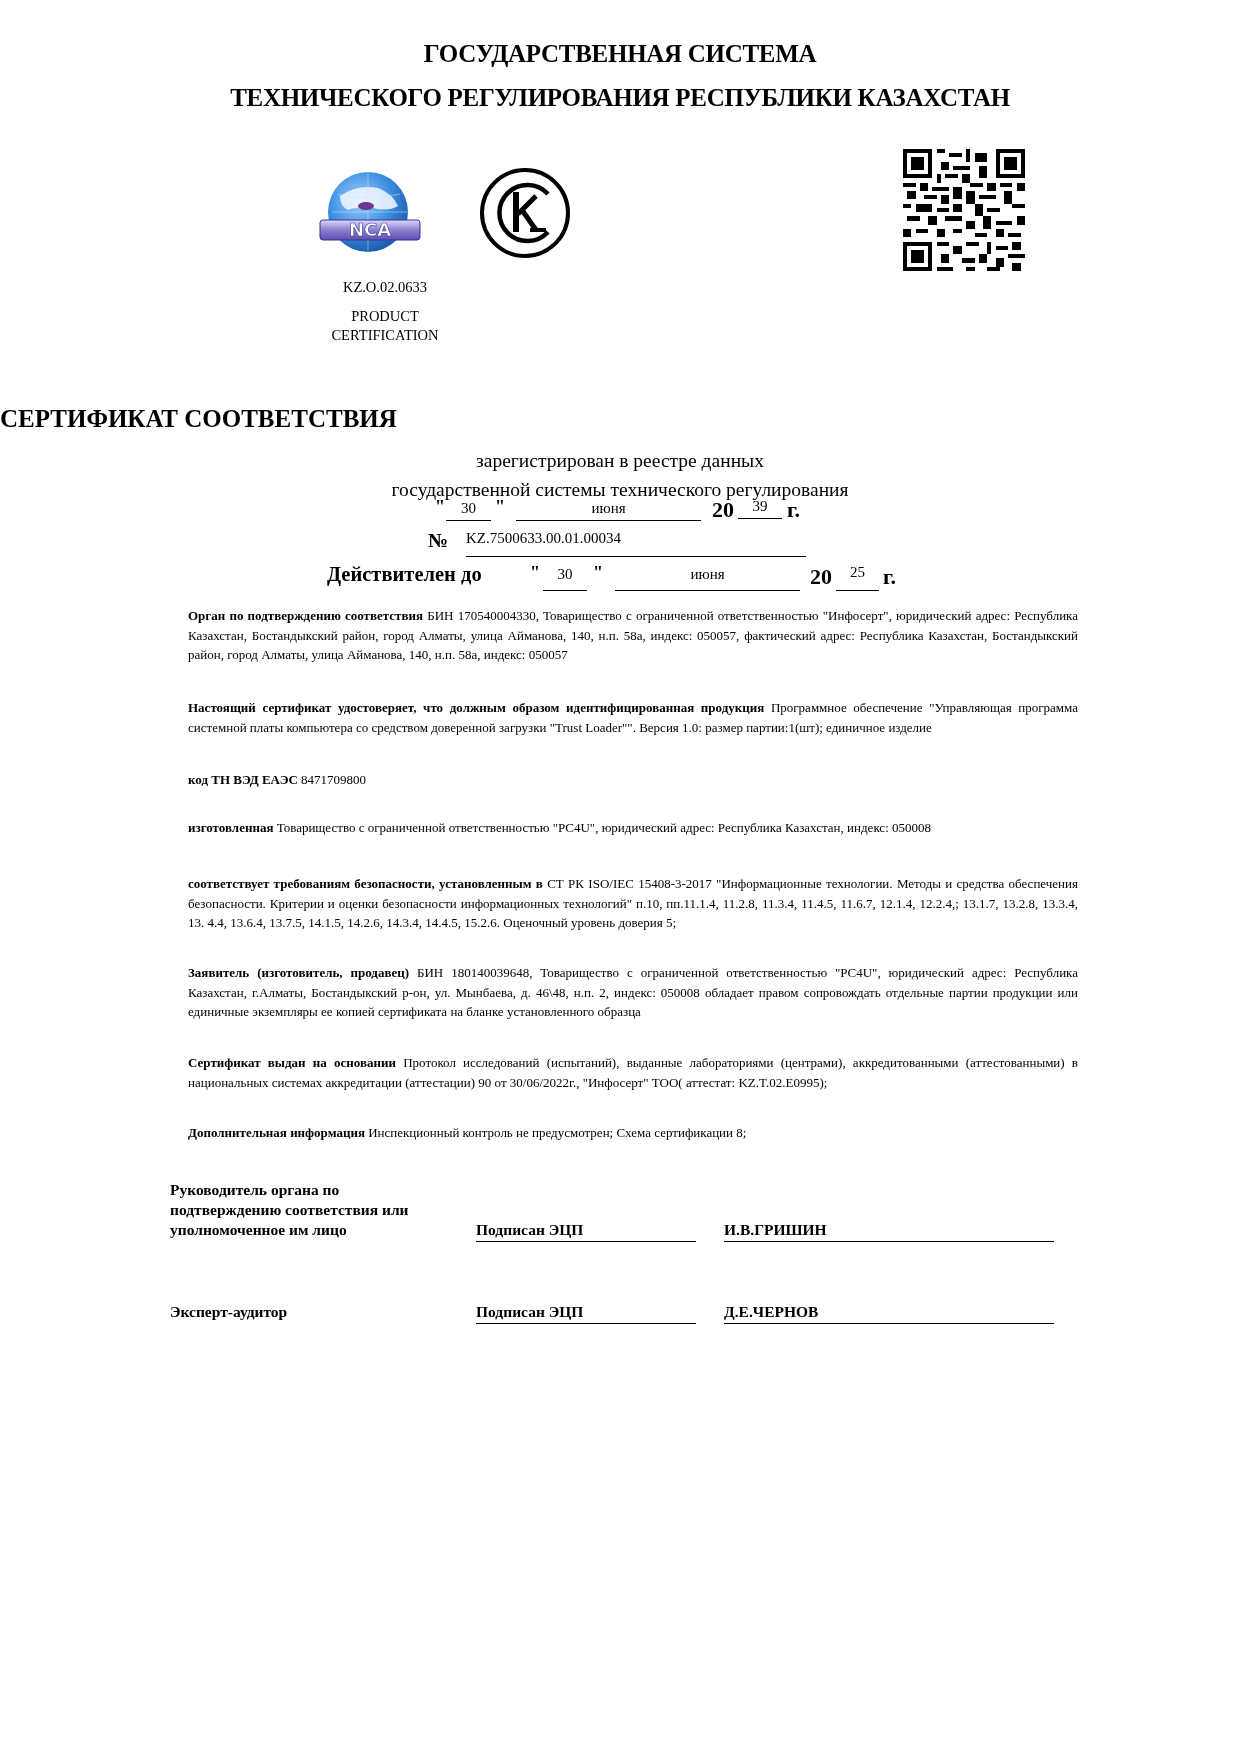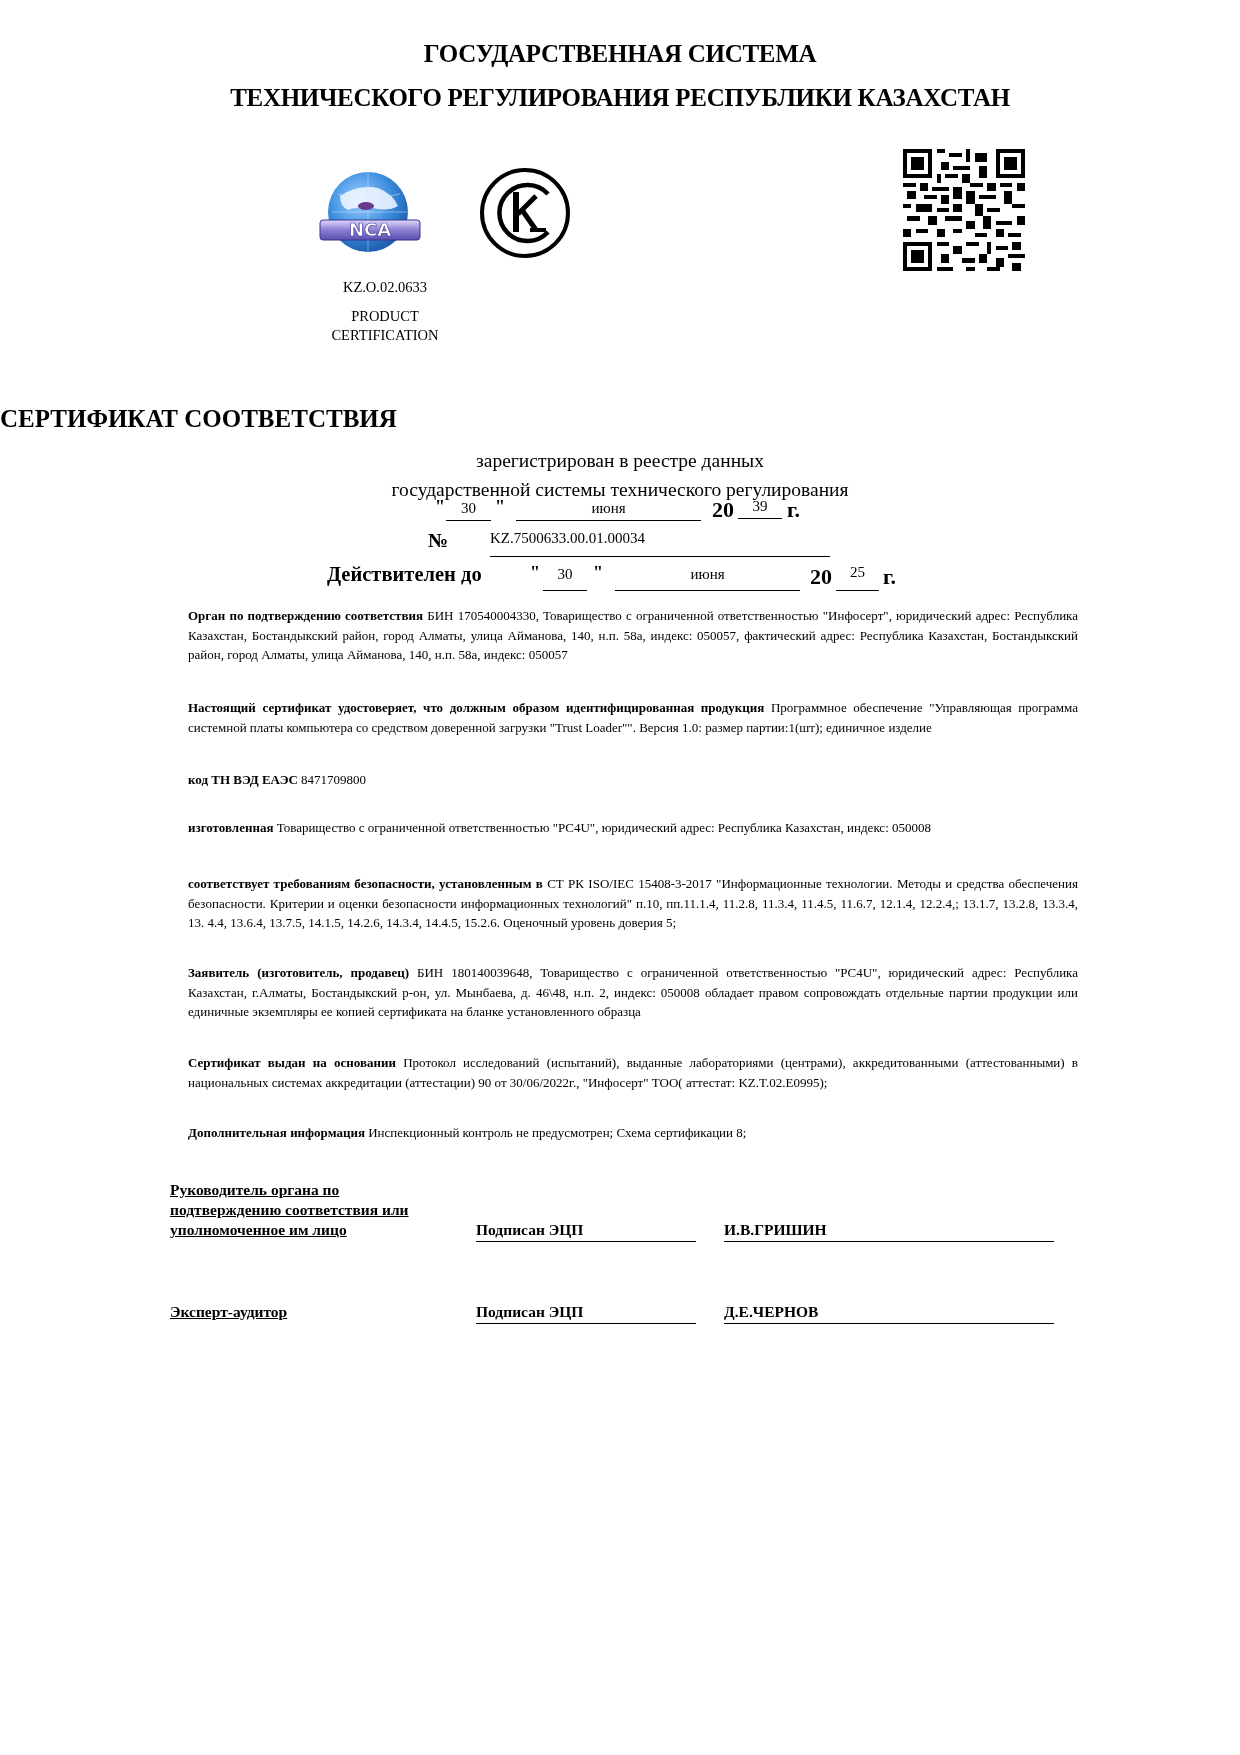--- a/index.html
+++ b/index.html
@@ -11,21 +11,21 @@
   .logo-ks { left: 478px; top: 166px; width: 94px; height: 94px; }
   .qr { left: 903px; top: 149px; width: 122px; height: 122px; }
   .lbl-small { font-size: 14.5px; font-weight: normal; text-align: center; width: 160px; left: 305px; line-height: 19px; }
   .title { left: 0; width: 1240px; text-align: left; font-weight: bold; font-size: 25px; top: 405px; }
   .sub { left: 0; width: 1240px; text-align: center; font-size: 19.5px; }
   .fld { font-size: 15px; text-align: center; border-bottom: 1.5px solid #000; height: 22px; line-height: 20px; }
   .q { font-size: 18px; font-weight: bold; }
   .big { font-size: 22px; font-weight: bold; }
   .para { left: 188px; width: 890px; font-size: 13px; line-height: 19.6px; text-align: justify; }
   .para b { font-weight: bold; }
-  .sig-lbl { left: 170px; font-size: 15.5px; font-weight: bold; line-height: 20px; width: 280px; text-decoration: underline; }
+  .sig-lbl { left: 170px; font-size: 15.5px; font-weight: bold; line-height: 20px; width: 280px; }
   .sig-line { font-size: 15.5px; font-weight: bold; border-bottom: 1.5px solid #000; height: 21px; line-height: 20px; }
 </style>
 </head>
 <body>
 
 <div class="abs hdr" style="top:40px;">ГОСУДАРСТВЕННАЯ СИСТЕМА</div>
 <div class="abs hdr" style="top:84px;">ТЕХНИЧЕСКОГО РЕГУЛИРОВАНИЯ РЕСПУБЛИКИ КАЗАХСТАН</div>
 
 <div class="abs logo-nca">
   <svg width="106" height="106" viewBox="0 0 106 106">
@@ -148,21 +148,21 @@
 
 <span class="abs q" style="left:435px; top:497px;">"</span>
 <div class="abs fld" style="left:446px; top:498px; width:45px;">30</div>
 <span class="abs q" style="left:495px; top:497px;">"</span>
 <div class="abs fld" style="left:516px; top:498px; width:185px;">июня</div>
 <span class="abs big" style="left:712px; top:497px;">20</span>
 <div class="abs fld" style="left:738px; top:496px; width:44px; border-bottom-width:1.5px;">39</div>
 <span class="abs big" style="left:787px; top:497px;">г.</span>
 
 <span class="abs big" style="left:428px; top:529px; font-size:20px;">№</span>
-<div class="abs fld" style="left:466px; top:528px; width:340px; text-align:left; height:28px;margin-left:24px;">KZ.7500633.00.01.00034</div>
+<div class="abs fld" style="left:466px; top:528px; width:340px; text-align:left; height:28px;">KZ.7500633.00.01.00034</div>
 
 <span class="abs big" style="left:327px; top:563px; font-size:20.5px;">Действителен до</span>
 <span class="abs q" style="left:530px; top:563px;">"</span>
 <div class="abs fld" style="left:543px; top:564px; width:44px; height:26px;">30</div>
 <span class="abs q" style="left:593px; top:563px;">"</span>
 <div class="abs fld" style="left:615px; top:564px; width:185px; height:26px;">июня</div>
 <span class="abs big" style="left:810px; top:564px;">20</span>
 <div class="abs fld" style="left:836px; top:562px; width:43px; height:28px;">25</div>
 <span class="abs big" style="left:883px; top:564px;">г.</span>
 

